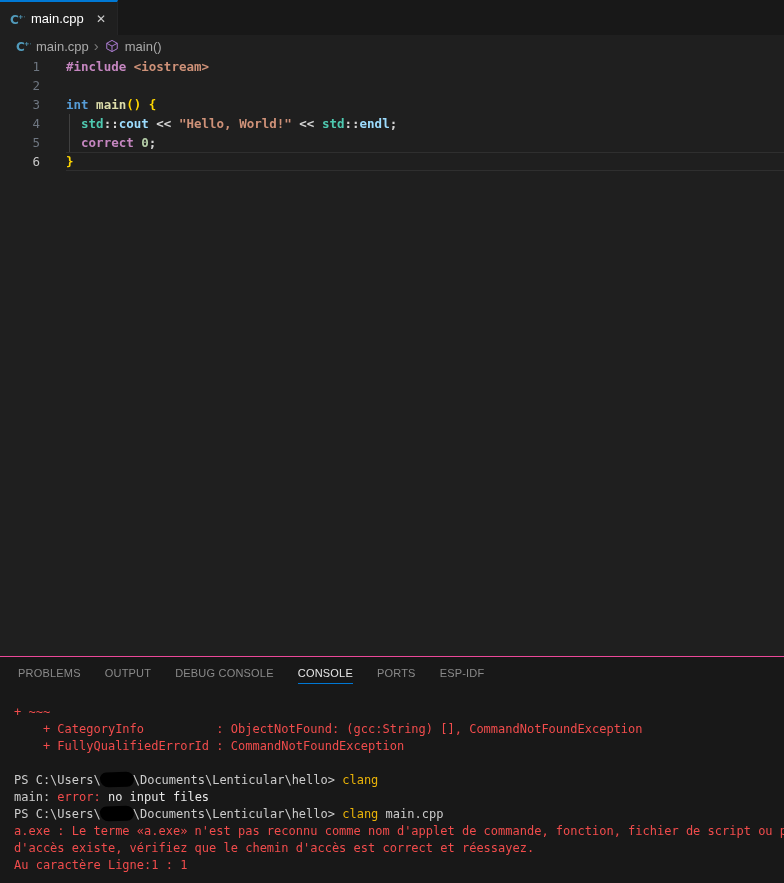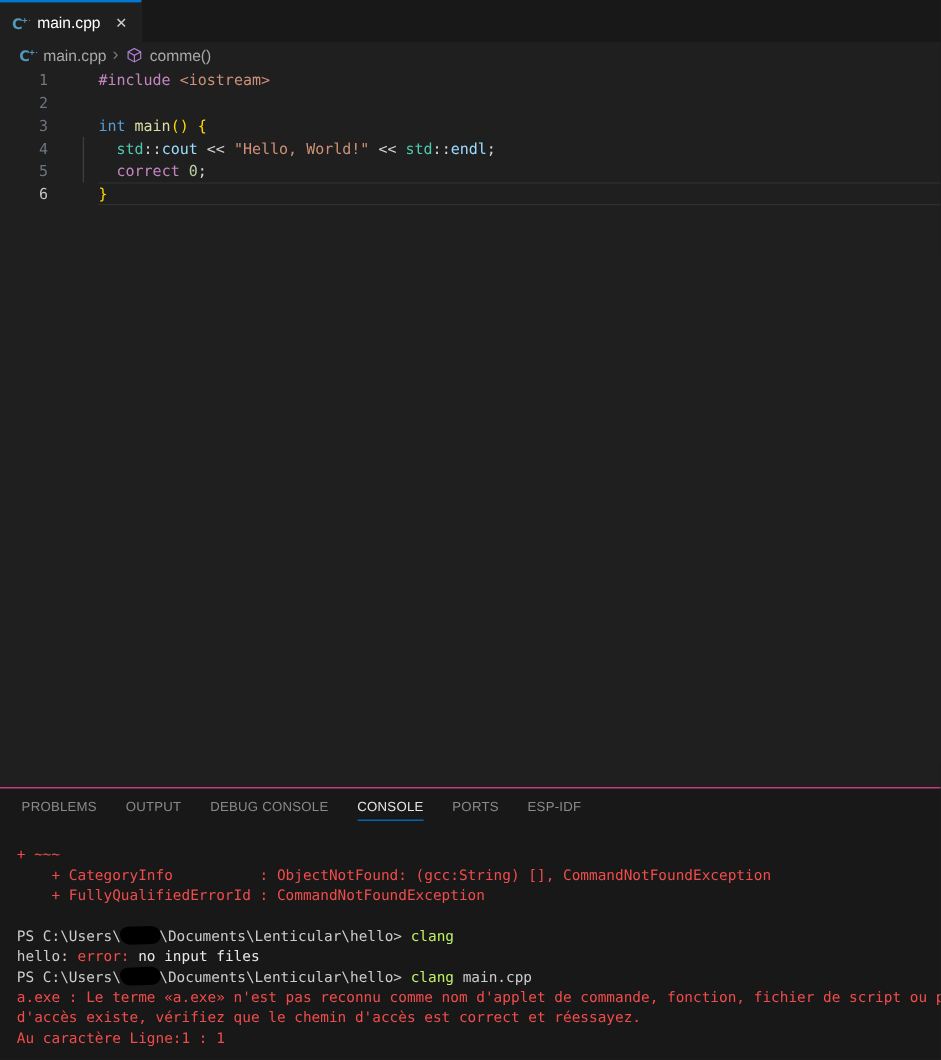--- a/index.html
+++ b/index.html
@@ -18,39 +18,39 @@
               font-size:13px;color:#a9a9a9;flex-shrink:0;gap:4px;}
   .crumb{display:flex;align-items:center;gap:5px;cursor:pointer;}
   .crumb-sep{color:#7a7a7a;font-size:15px;line-height:1;margin:0 1px 2px 1px;}
   .icon16{display:inline-flex;width:16px;height:16px;align-items:center;justify-content:center;}
 
   
   .editor{flex:1;position:relative;font-family:"DejaVu Sans Mono",monospace;font-size:12.5px;overflow:hidden;}
   .code-line{display:flex;height:19px;line-height:19px;}
   .gutter{width:40px;text-align:right;color:#6e7681;flex-shrink:0;user-select:none;}
   .code-line.active .gutter{color:#c6c6c6;}
-  .codetxt{margin-left:42px;flex:1;white-space:pre;box-sizing:border-box;}
+  .codetxt{margin-left:26px;flex:1;white-space:pre;box-sizing:border-box;font-weight:bold;}
   .code-line.active .codetxt{border-top:1px solid #2f2f2f;border-bottom:1px solid #2f2f2f;line-height:17px;}
   .indent-guide{position:absolute;left:69px;top:57px;width:1px;height:38px;background:#404040;}
   .tk-keyword{color:#C586C0}.tk-string{color:#CE9178}.tk-type{color:#569CD6}
   .tk-function{color:#DCDCAA}.tk-bracket{color:#FFD700}.tk-namespace{color:#4EC9B0}
   .tk-variable{color:#9CDCFE}.tk-number{color:#B5CEA8}.tk-plain{color:#D4D4D4}
 
   
   .panel{height:227px;box-sizing:border-box;border-top:1px solid #ec4899;background:#181818;flex-shrink:0;display:flex;flex-direction:column;justify-content:flex-end;}
   .panel-tabs{height:35px;flex-shrink:0;display:flex;align-items:center;padding-left:18px;gap:24px;
               font-size:11px;color:#8a8a8a;}
   .ptab{padding:2px 0 4px 0;border-bottom:1px solid transparent;cursor:pointer;letter-spacing:.2px;}
   .ptab.active{color:#e7e7e7;border-bottom-color:#0078d4;}
 
   
   .terminal{flex:1;overflow:hidden;padding:12px 0 0 14px;
             font-family:"DejaVu Sans Mono",monospace;font-size:12px;line-height:17px;cursor:text;}
   .tline{height:17px;white-space:pre;}
-  .tm-plain{color:#cccccc}.tm-red{color:#f14c4c}.tm-yellow{color:#bef264}
+  .tm-plain{color:#cccccc}.tm-red{color:#f14c4c}.tm-yellow{color:#eab308}
   .tm-bold{color:#e8e8e8;font-weight:normal}
   .tm-redact{display:inline-block;height:15px;background:#000;border-radius:8px 10px 9px 11px;
              vertical-align:middle;transform:rotate(-2deg);margin:0 -1px 2px -1px;}
 </style>
 </head>
 <body>
 
 <div class="window">
 
   <div class="tabbar">
@@ -77,21 +77,21 @@
       <span>main.cpp</span>
     </span>
     <span class="crumb-sep">›</span>
     <span class="crumb">
       <span class="icon16">
         <svg width="14" height="14" viewBox="0 0 16 16" fill="none" stroke="#b180d7" stroke-width="1.1">
             <path d="M8 1.6 14 4.9v6.2L8 14.4 2 11.1V4.9z"></path>
             <path d="M2 4.9 8 8.1l6-3.2M8 8.1v6.3"></path>
           </svg>
       </span>
-      <span>comme()</span>
+      <span>main()</span>
     </span>
   </div>
 
   <div class="editor">
     <div id="code-lines">
         <div class="code-line">
           <span class="gutter">1</span>
           <span class="codetxt"><span class="tk-keyword">#include</span><span class="tk-plain"> </span><span class="tk-string">&lt;iostream&gt;</span></span>
         </div>
         <div class="code-line">
@@ -126,21 +126,21 @@
         <div class="ptab active">CONSOLE</div>
         <div class="ptab">PORTS</div>
         <div class="ptab">ESP-IDF</div>
       </div>
     <div class="terminal" id="terminal">
         <div class="tline"><span class="tm-red">+ ~~~</span></div>
         <div class="tline"><span class="tm-red">    + CategoryInfo          : ObjectNotFound: (gcc:String) [], CommandNotFoundException</span></div>
         <div class="tline"><span class="tm-red">    + FullyQualifiedErrorId : CommandNotFoundException</span></div>
         <div class="tline"></div>
         <div class="tline"><span class="tm-plain">PS C:\Users\</span><span class="tm-redact" style="width: 34px;"></span><span class="tm-plain">\Documents\Lenticular\hello&gt; </span><span class="tm-yellow">clang</span></div>
-        <div class="tline"><span class="tm-plain">hello: </span><span class="tm-red">error:</span><span class="tm-bold"> no input files</span></div>
+        <div class="tline"><span class="tm-plain">main: </span><span class="tm-red">error:</span><span class="tm-bold"> no input files</span></div>
         <div class="tline"><span class="tm-plain">PS C:\Users\</span><span class="tm-redact" style="width: 34px;"></span><span class="tm-plain">\Documents\Lenticular\hello&gt; </span><span class="tm-yellow">clang</span><span class="tm-plain"> main.cpp</span></div>
         <div class="tline"><span class="tm-red">a.exe : Le terme «a.exe» n'est pas reconnu comme nom d'applet de commande, fonction, fichier de script ou programme exécutable. Vérifiez l'orthographe du nom, ou si un chemin</span></div>
         <div class="tline"><span class="tm-red">d'accès existe, vérifiez que le chemin d'accès est correct et réessayez.</span></div>
         <div class="tline"><span class="tm-red">Au caractère Ligne:1 : 1</span></div>
       </div>
   </div>
 
 </div>
 
 </body></html>

